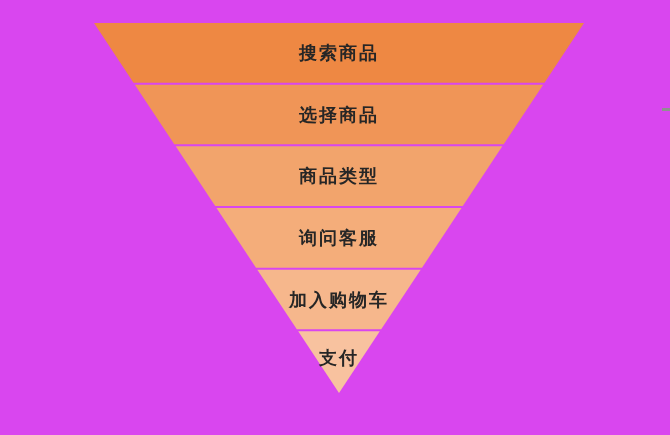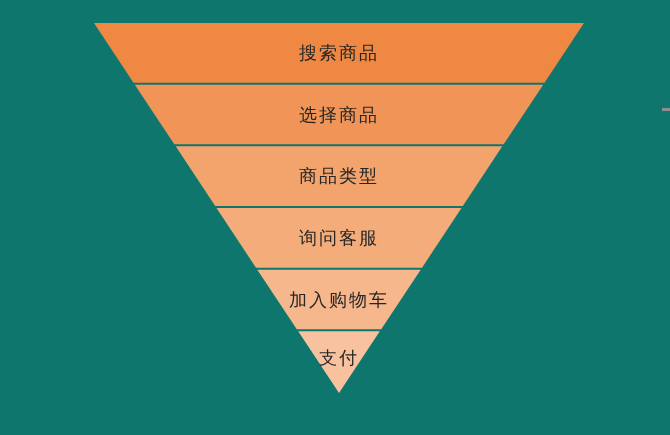--- a/index.html
+++ b/index.html
@@ -31,21 +31,21 @@
     position: absolute;
     left: 662px;
     top: 108px;
     width: 8px;
     height: 3px;
   }
 </style>
 </head>
 <body>
 
-<div class="canvas" style="background: #0f766e;">
+<div class="canvas" style="background: #d946ef; font-weight: bold;">
   <svg id="funnel-svg" width="670" height="435" viewBox="0 0 670 435">
       <polygon points="94.0,23.0 584.0,23.0 544.5,82.7 133.5,82.7" fill="#EE8843" stroke="none"></polygon>
       <text x="339" y="52.8" dominant-baseline="central" fill="#262626">搜索商品</text>
       <polygon points="134.8,84.7 543.2,84.7 503.7,144.3 174.3,144.3" fill="#F09557" stroke="none"></polygon>
       <text x="339" y="114.5" dominant-baseline="central" fill="#262626">选择商品</text>
       <polygon points="175.7,146.3 502.3,146.3 462.8,206.0 215.2,206.0" fill="#F2A46C" stroke="none"></polygon>
       <text x="339" y="176.2" dominant-baseline="central" fill="#262626">商品类型</text>
       <polygon points="216.5,208.0 461.5,208.0 422.0,267.7 256.0,267.7" fill="#F4AD7A" stroke="none"></polygon>
       <text x="339" y="237.8" dominant-baseline="central" fill="#262626">询问客服</text>
       <polygon points="257.3,269.7 420.7,269.7 381.2,329.3 296.8,329.3" fill="#F6B78C" stroke="none"></polygon>

